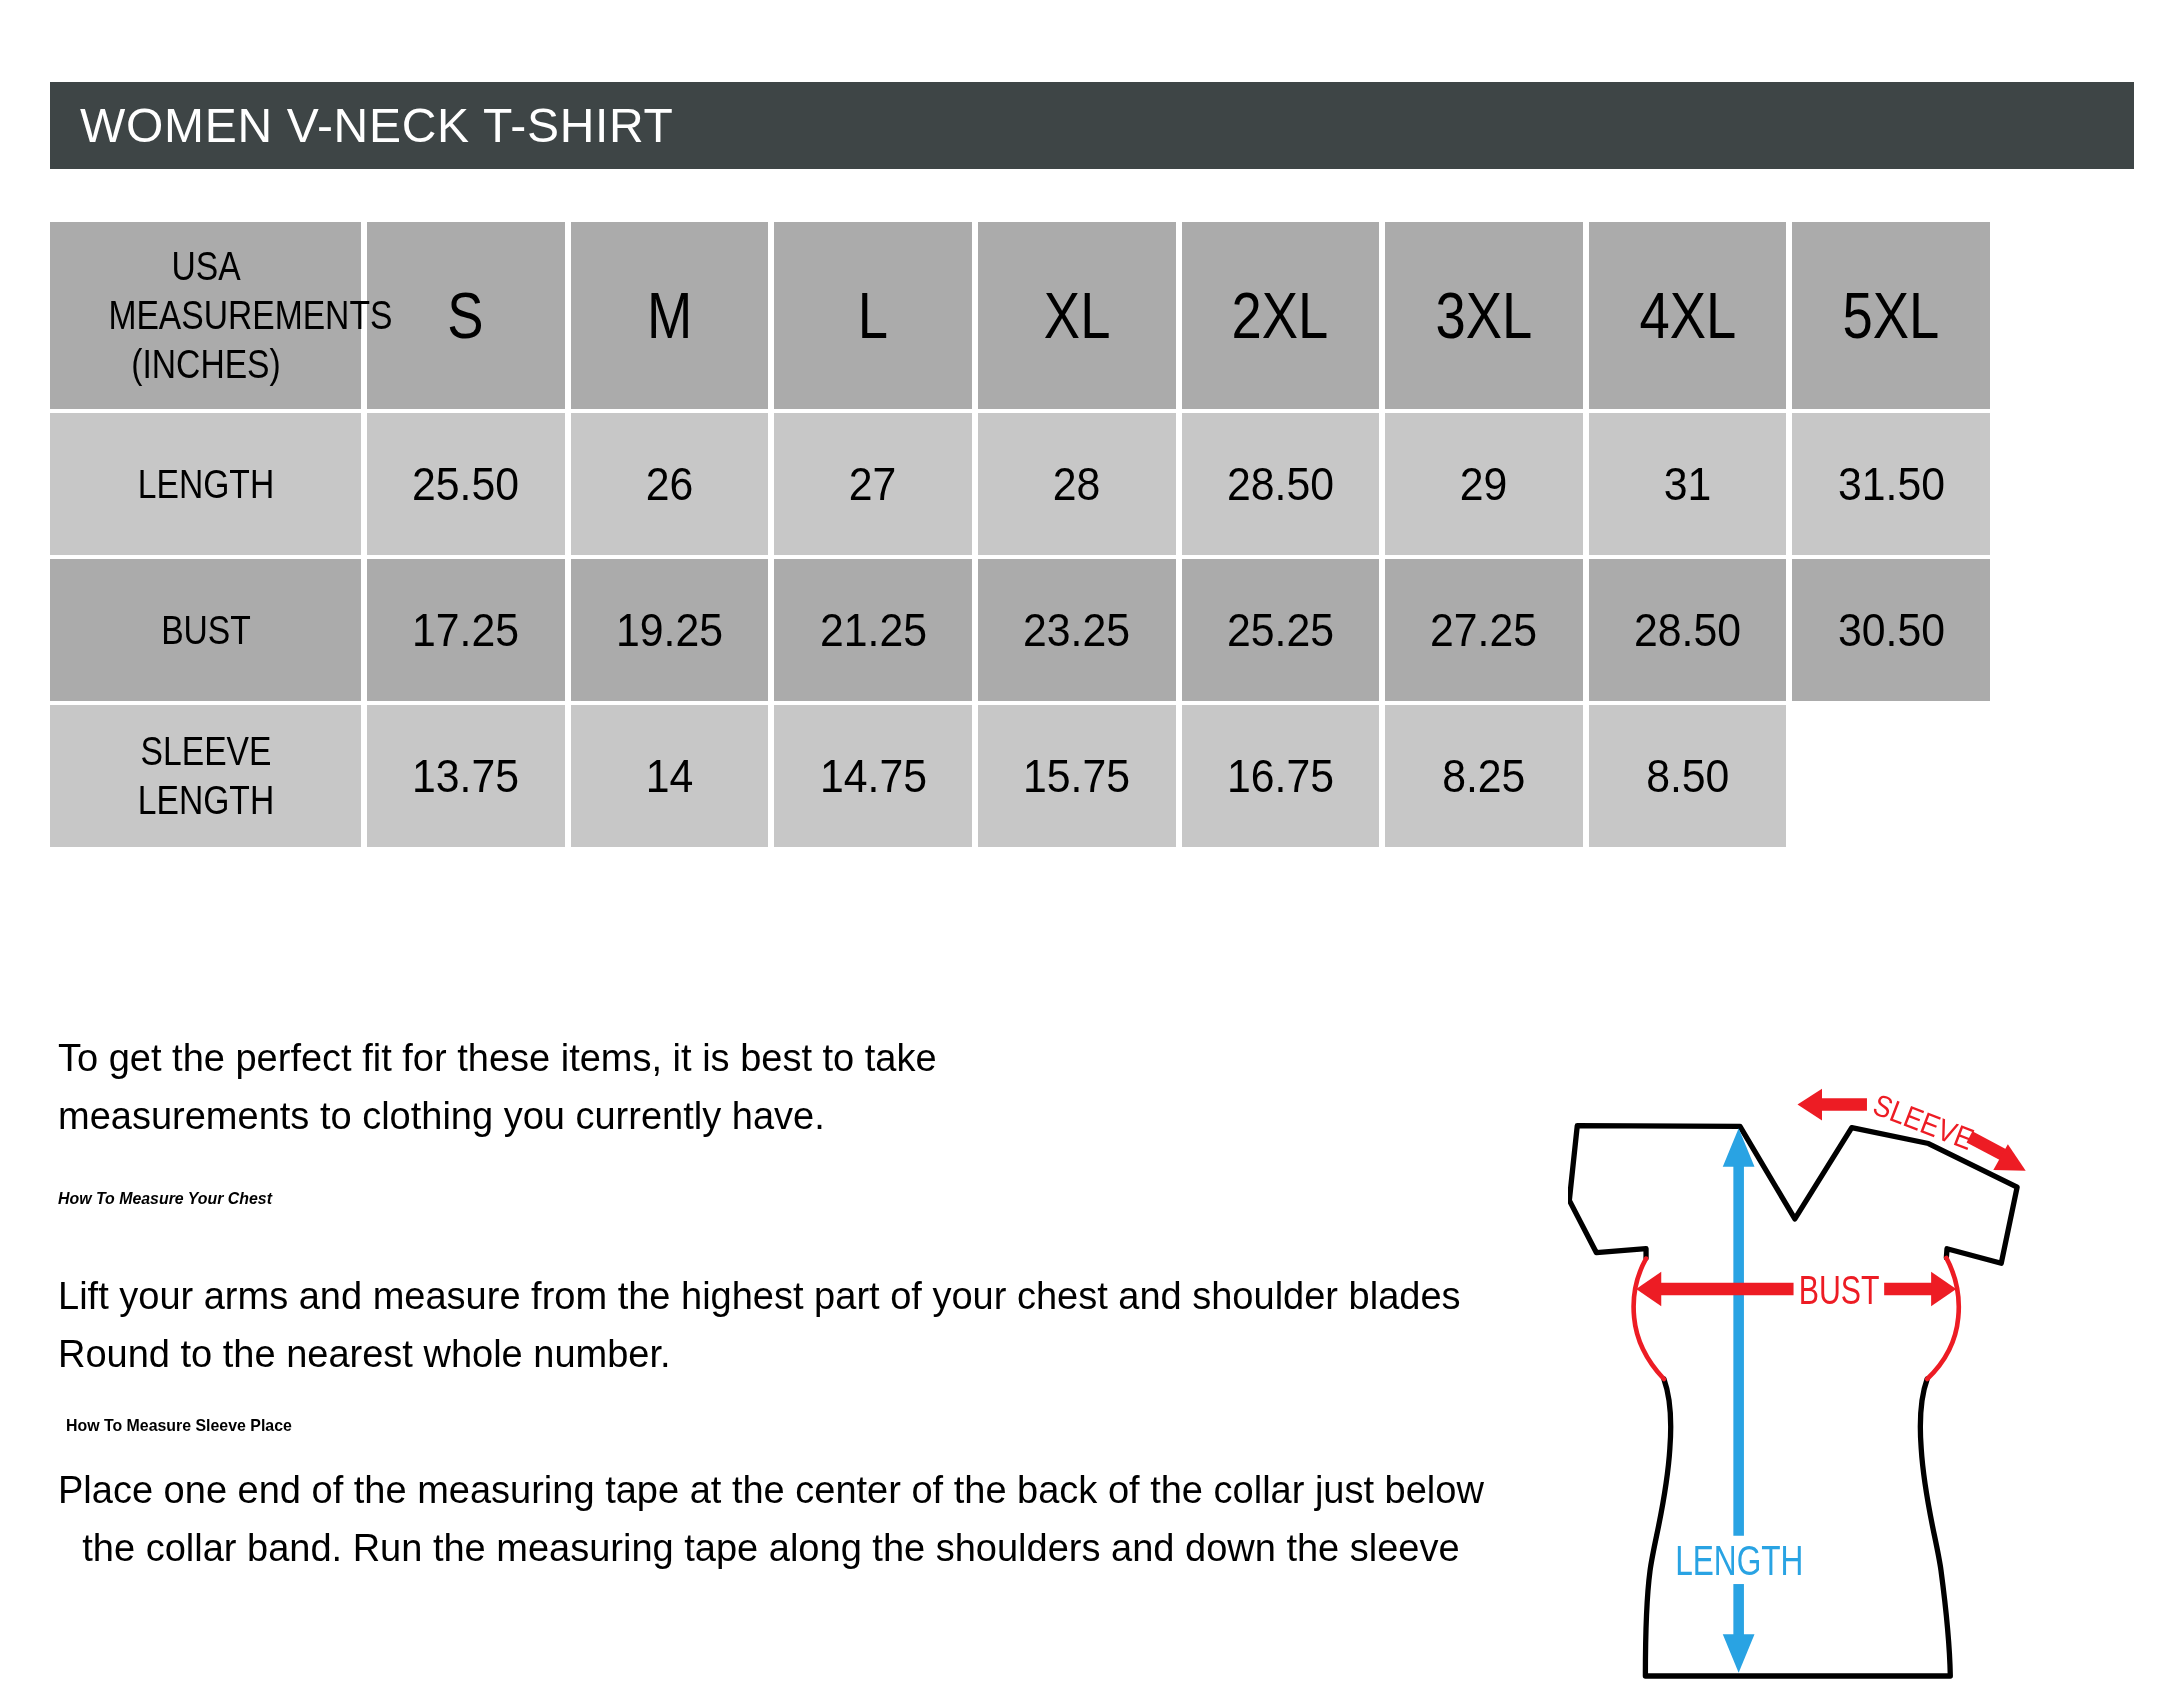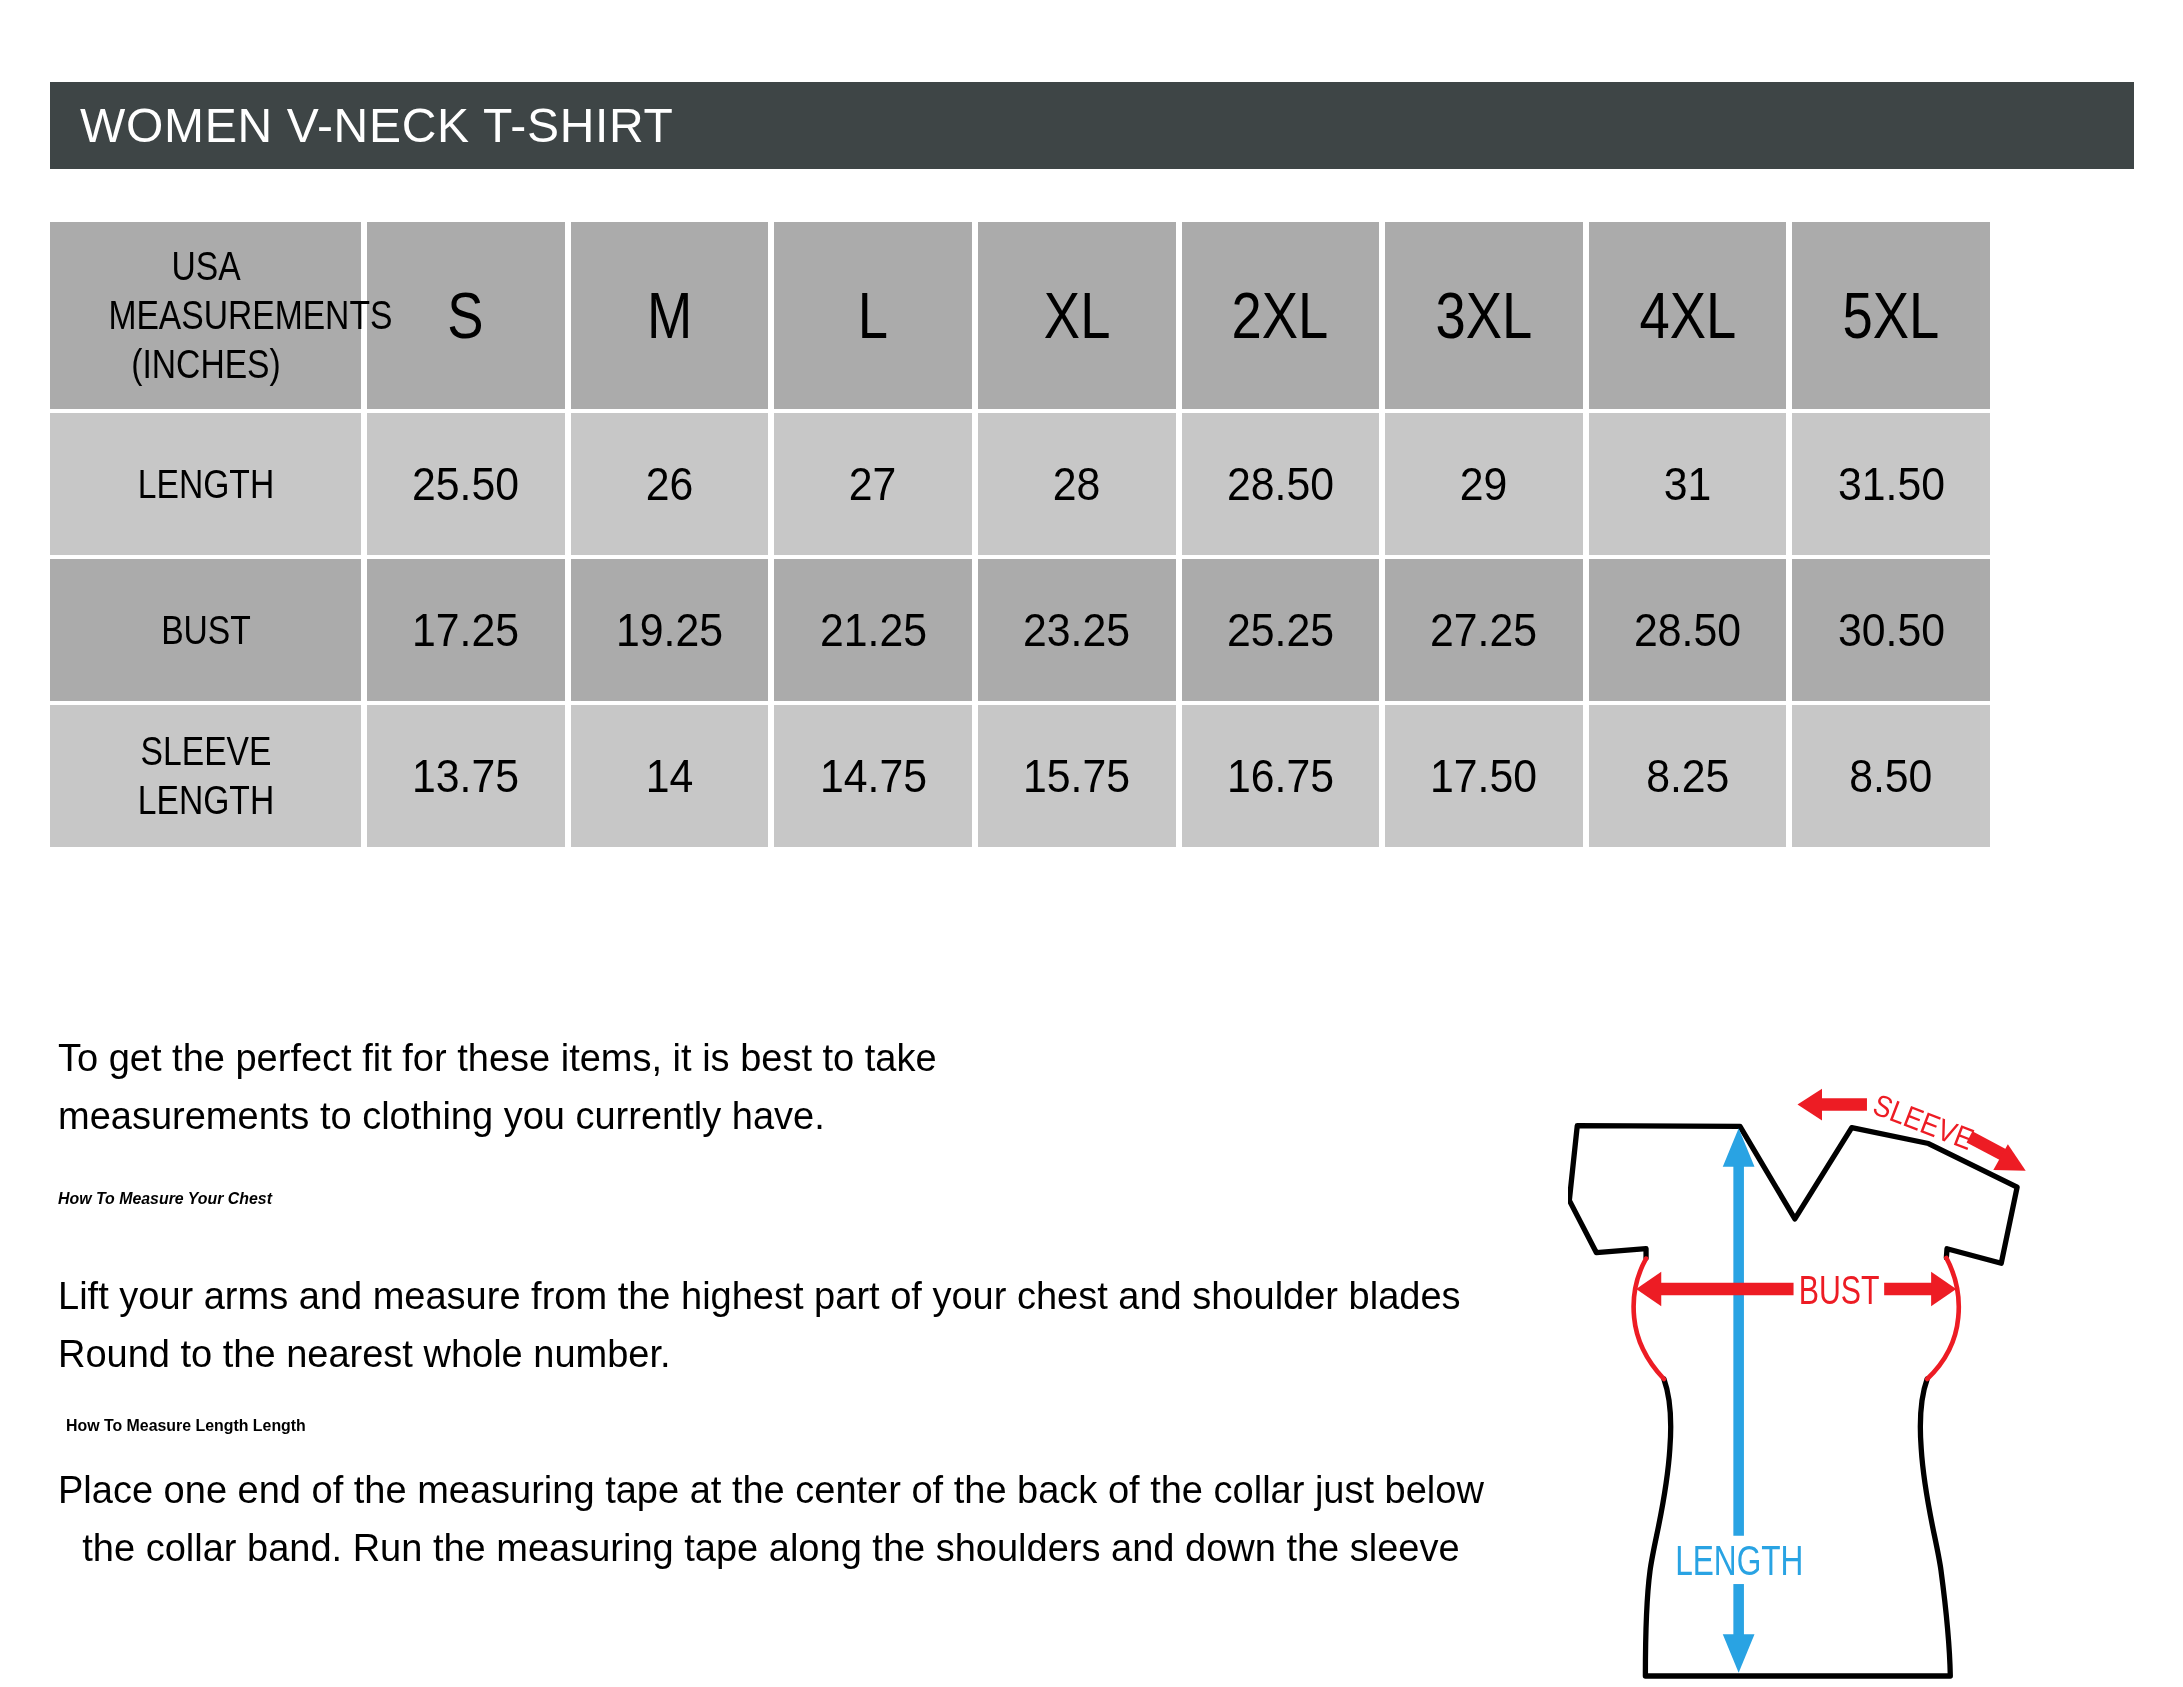--- a/index.html
+++ b/index.html
@@ -168,42 +168,39 @@
   <div class="cell light">
       <span class="num-text">14.75</span>
     </div>
   <div class="cell light">
       <span class="num-text">15.75</span>
     </div>
   <div class="cell light">
       <span class="num-text">16.75</span>
     </div>
   <div class="cell light">
-      <span class="num-text">17.50</span>
-    </div>
-  <div class="cell light">
       <span class="num-text">8.25</span>
     </div>
   <div class="cell light">
       <span class="num-text">8.50</span>
     </div>
 </div>
 
 <div class="copy" id="intro">
   <p>To get the perfect fit for these items, it is best to take</p>
   <p>measurements to clothing you currently have.</p>
 </div>
 
 <h2 class="copy" id="h-chest">How To Measure Your Chest</h2>
 <div class="copy" id="p-chest">
   <p>Lift your arms and measure from the highest part of your chest and shoulder blades</p>
   <p>Round to the nearest whole number.</p>
 </div>
 
-<h2 class="copy" id="h-sleeve">How To Measure Length Length</h2>
+<h2 class="copy" id="h-sleeve">How To Measure Sleeve Place</h2>
 <div class="copy" id="p-sleeve">
   <p>Place one end of the measuring tape at the center of the back of the collar just below</p>
   <p>the collar band. Run the measuring tape along the shoulders and down the sleeve</p>
 </div>
 
 <div class="diagram">
   <svg viewBox="0 0 700 910" xmlns="http://www.w3.org/2000/svg">
 
     <path class="shirt-line" d="M 572,272 L 573,258 L 655,280 L 679,165 L 545,99 L 429,75 L 343,213 L 260,73 L 14,72 L 2,185 L 43,264 L 118,258 L 118,272"></path>
 

